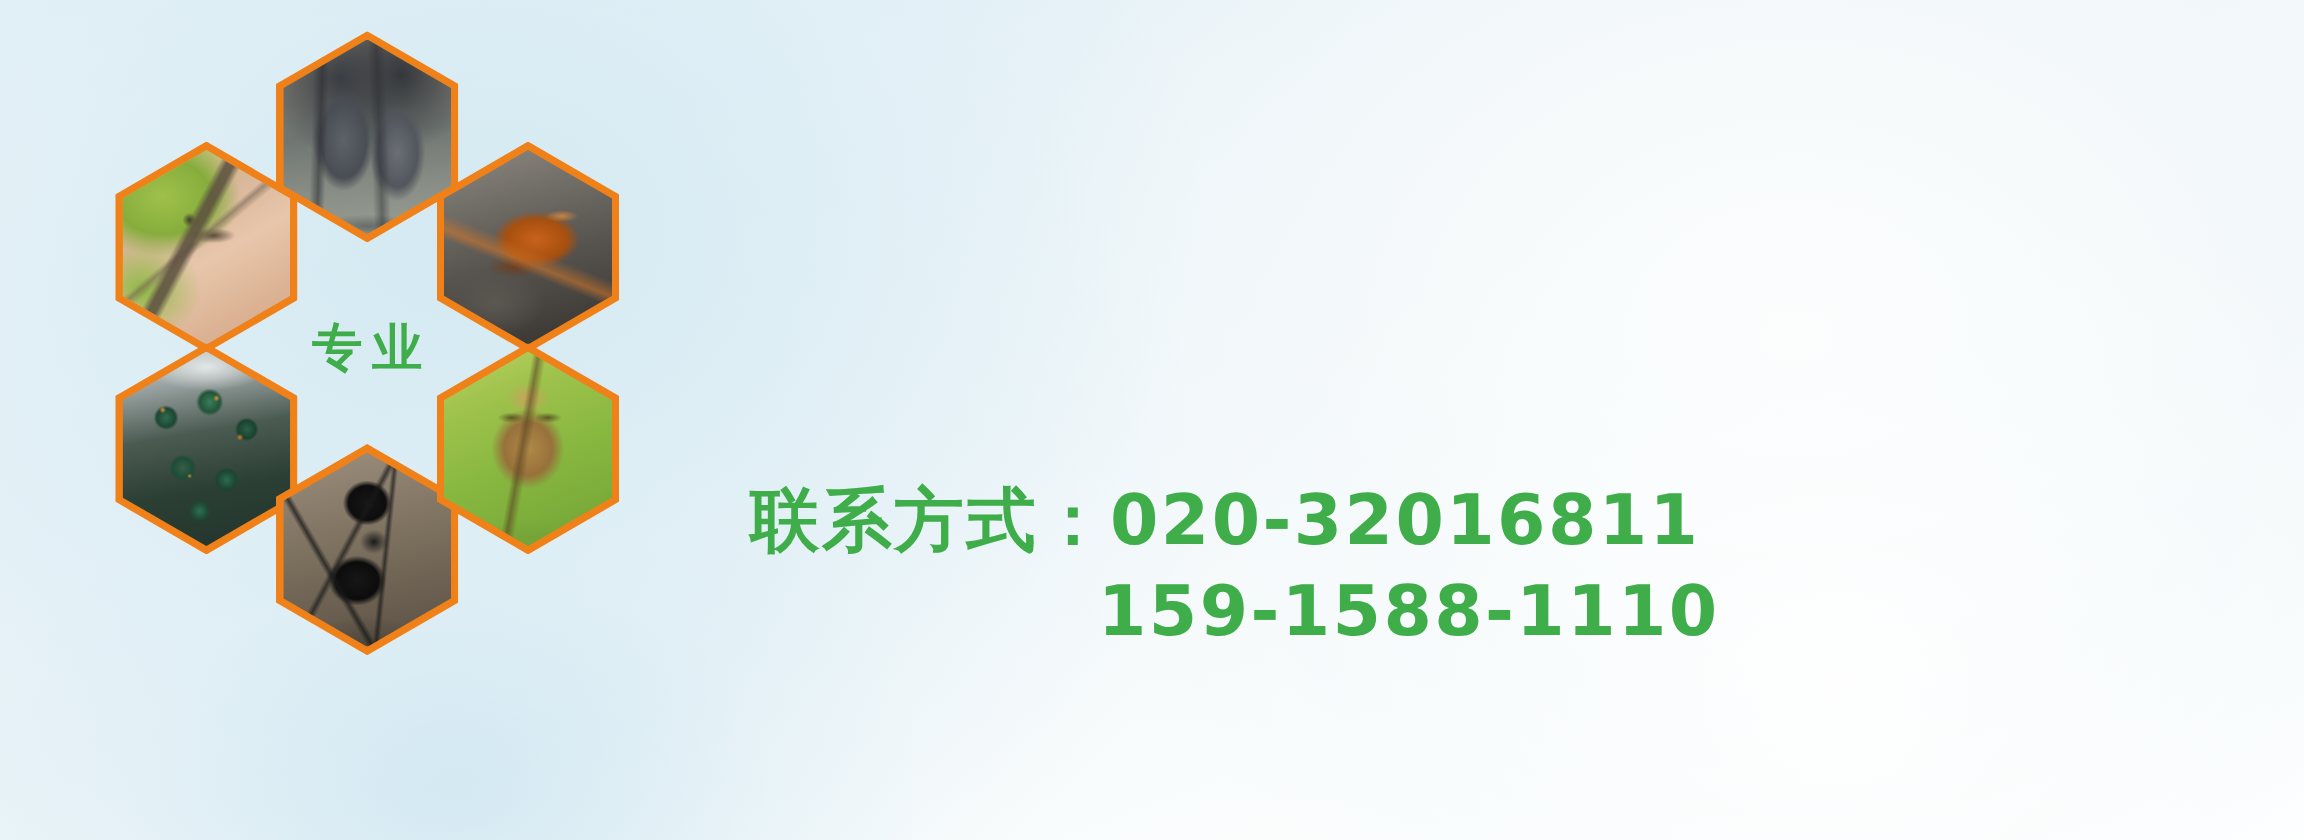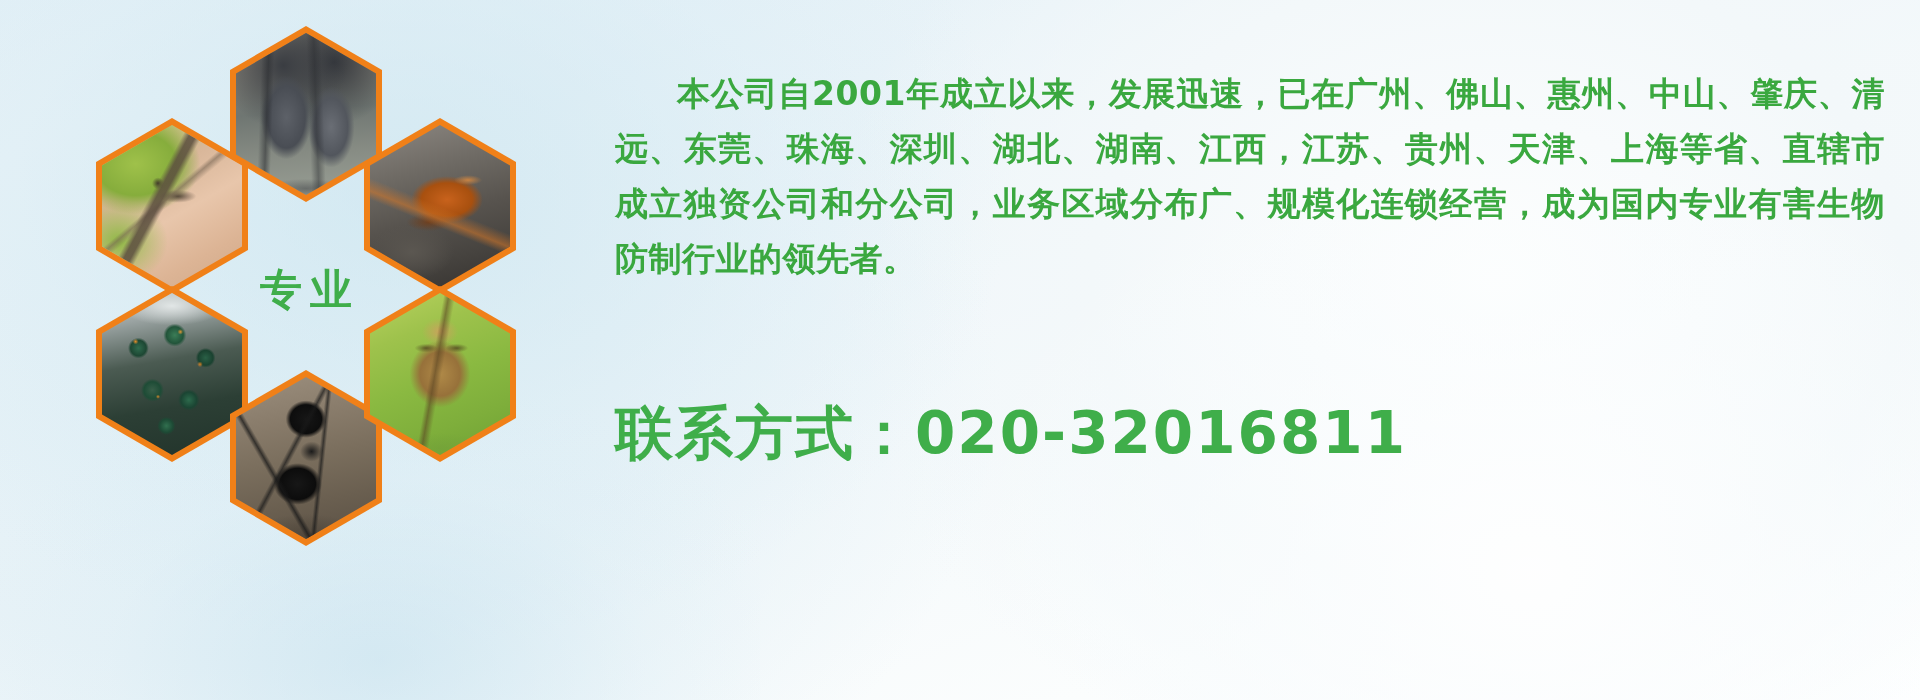--- a/index.html
+++ b/index.html
@@ -226,20 +226,21 @@
     width: 1280px;
   }
   .contact-line {
     color: #3fae4a;
     font-weight: bold;
     font-size: 58px;
     line-height: 76px;
     white-space: nowrap;
     font-family: "DejaVu Sans", "Liberation Sans", sans-serif;
     letter-spacing: 2px;
+    margin-left: 10px;
   }
   .contact-line.secondary {
     padding-left: 290px;
   }
 </style>
 </head>
 <body>
 
 <div id="banner">
 
@@ -279,21 +280,19 @@
         <div class="photo ph-roach"></div>
       </div>
     </div>
     <div class="hex" style="left:268px; top:278px;">
       <div class="inner">
         <div class="photo ph-stinkbug"></div>
       </div>
     </div>
   </div>
 
-  <div id="copy">
-    <p id="intro">本公司自2001年成立以来，发展迅速，已在广州、佛山、惠州、中山、肇庆、清远、东莞、珠海、深圳、湖北、湖南、江西，江苏、贵州、天津、上海等省、直辖市成立独资公司和分公司，业务区域分布广、规模化连锁经营，成为国内专业有害生物防制行业的领先者。</p>
-  </div>
 
   <div id="contact">
     <div class="contact-line"><span>联系方式：</span><span>020-32016811</span></div>
+    <div class="contact-line secondary"><span>159-1588-1110</span></div>
   </div>
 
 </div>
 
 </body></html>

